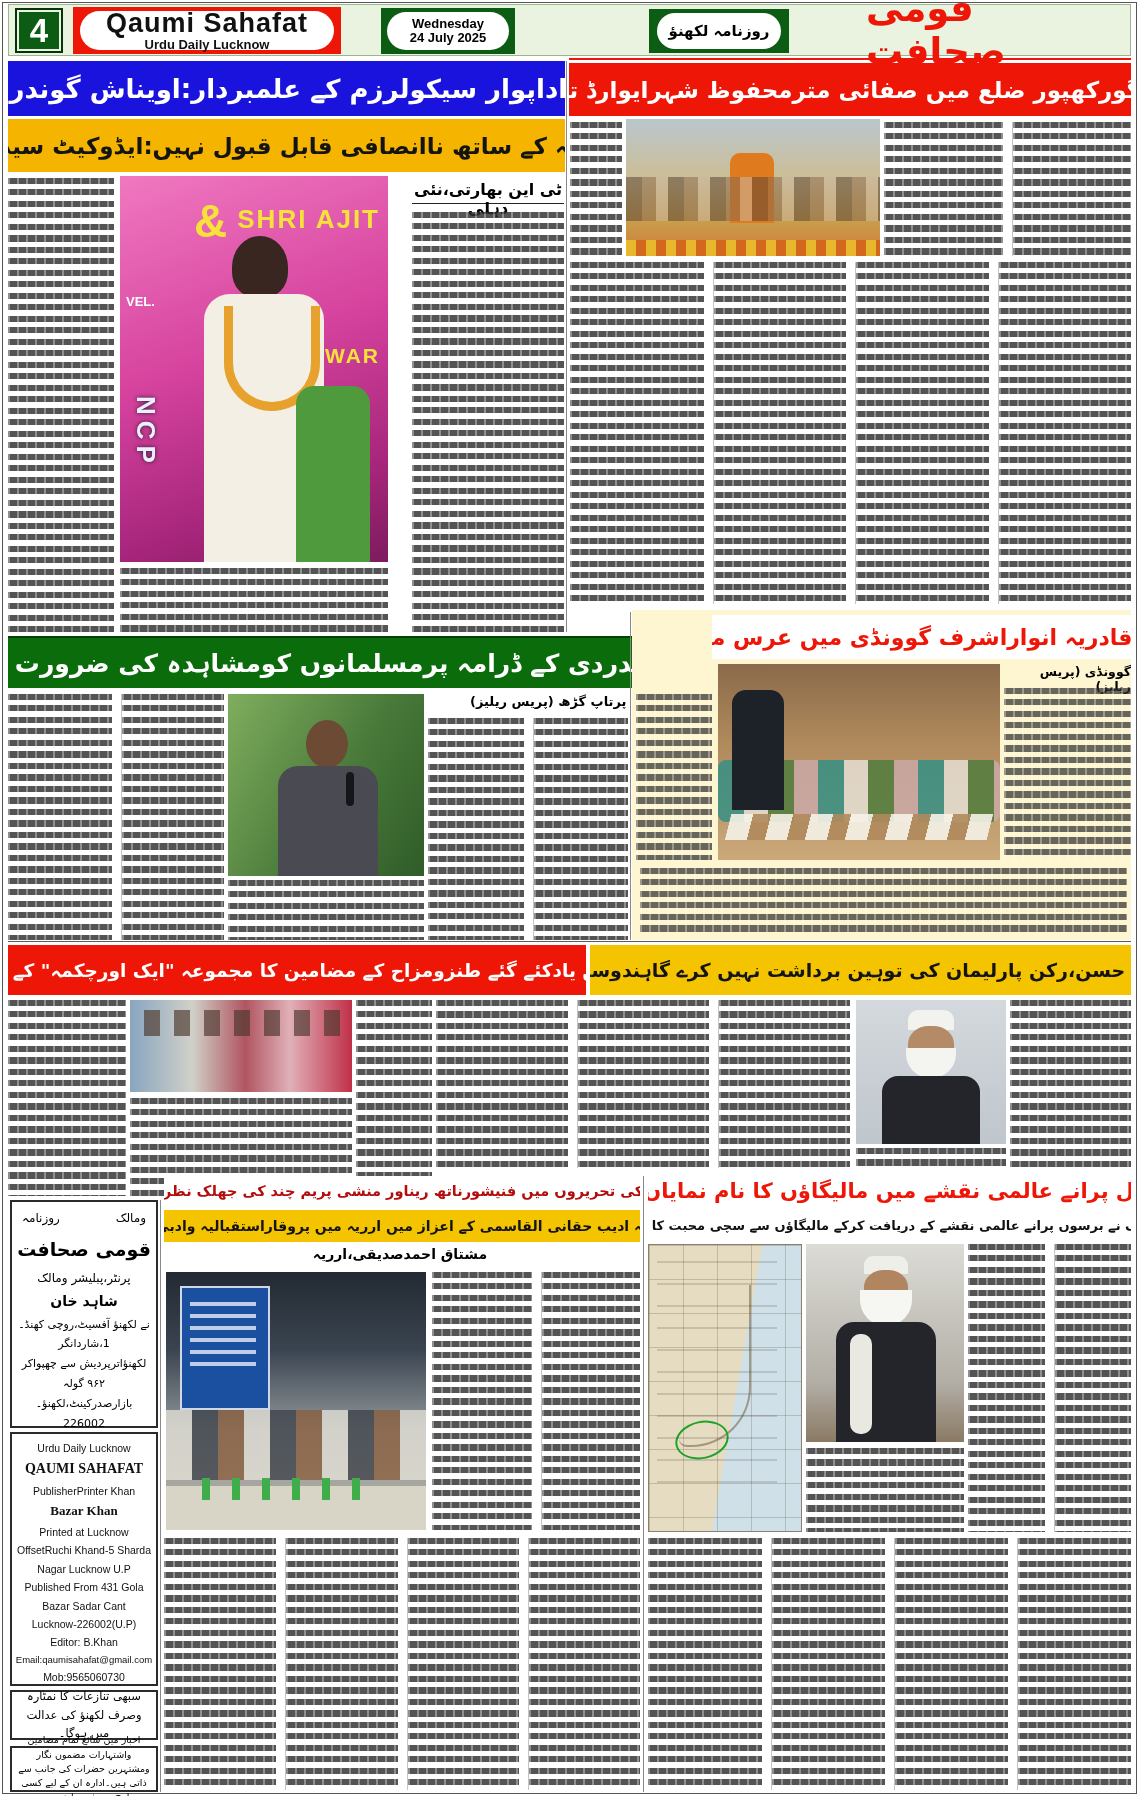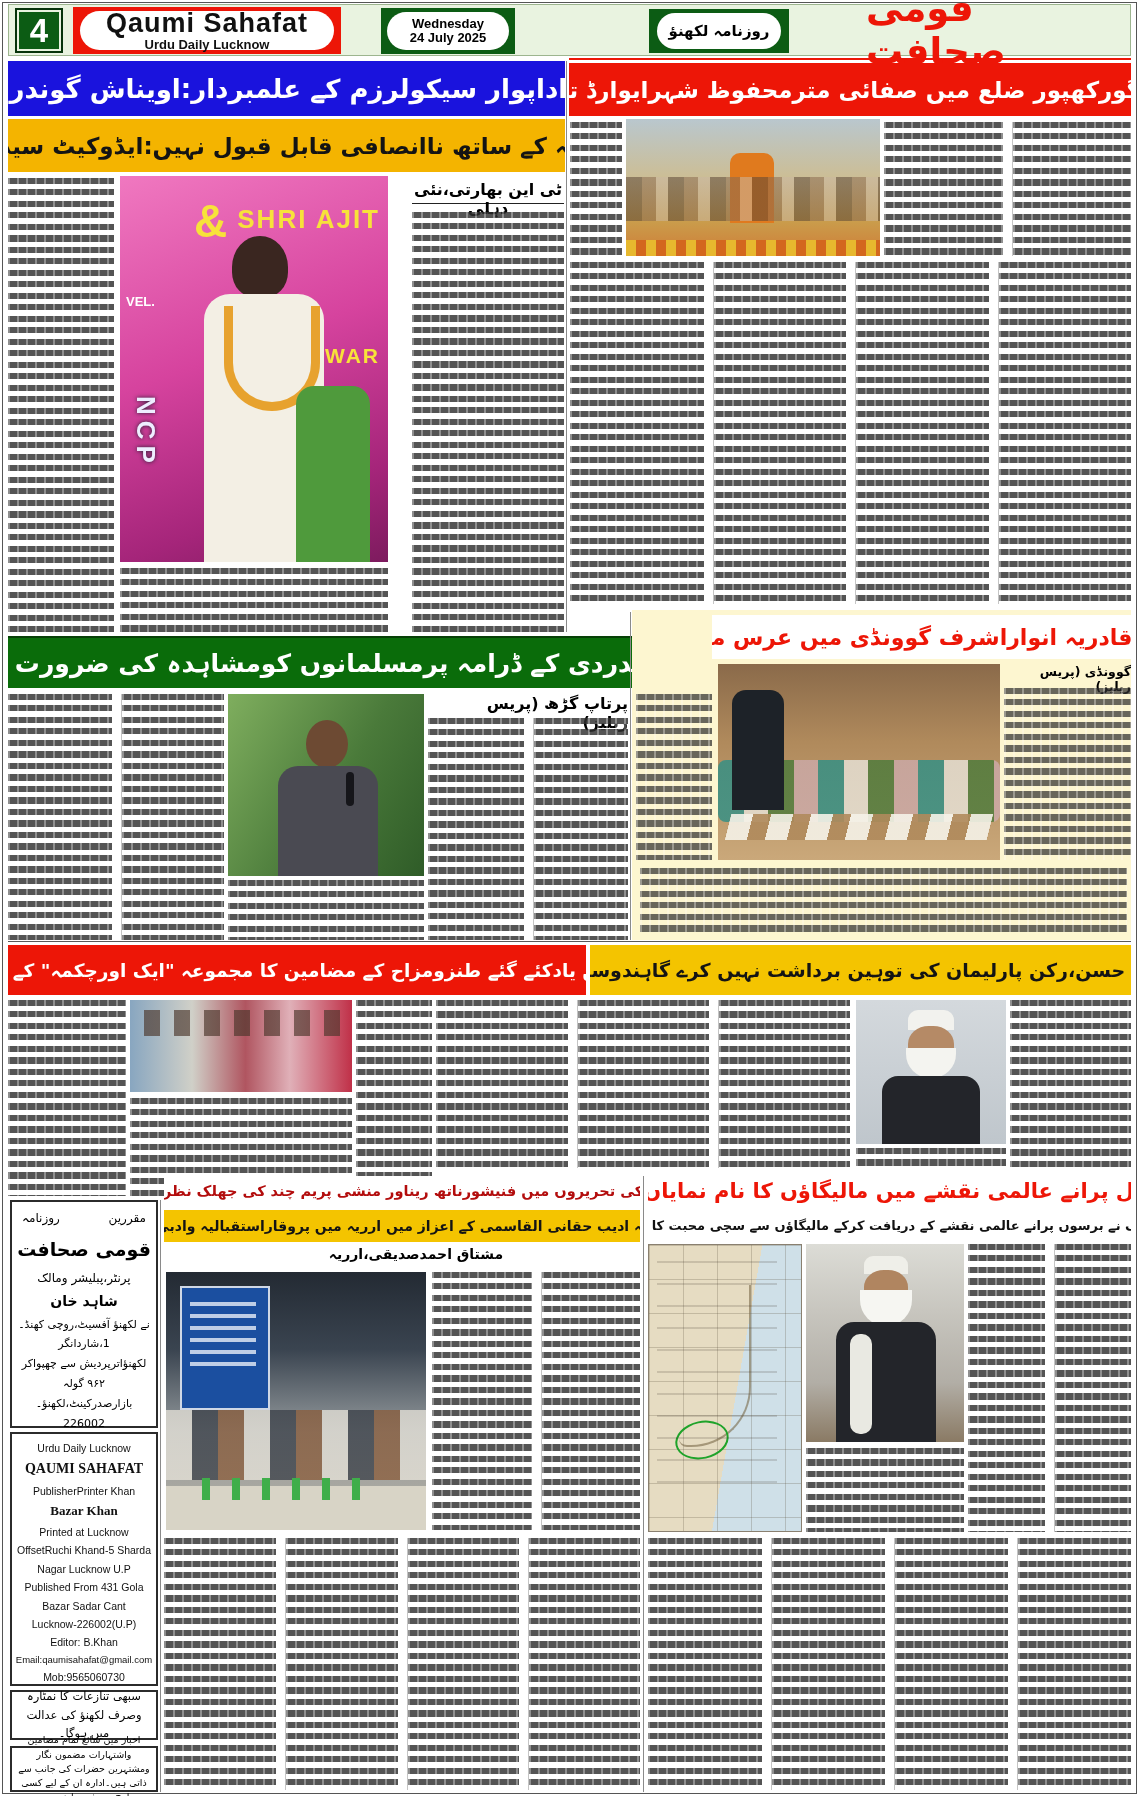--- a/index.html
+++ b/index.html
@@ -99,21 +99,21 @@
     <div class="tx"></div>
       <div class="tx"></div>
     <div class="tx"></div>
       <div class="tx"></div>
   </div>
   <div class="abs vline" style="left:566px;top:61px;height:571px;"></div>
 
   <div class="abs banner urdu" style="left:8px;top:636px;width:697px;height:52px;background:#0a6c0a;color:#fff;font-size:25px;border-top:2px solid #064006;">
     <span>اپوزیشن پارٹیوں کی ہمدردی کے ڈرامہ پرمسلمانوں کومشاہدہ کی ضرورت :ڈاکٹرایوب سرجن</span>
   </div>
-  <div class="abs urdu" style="left:470px;top:694px;width:158px;height:18px;font-size:16px;font-weight:bold;text-align:right;">
+  <div class="abs urdu" style="left:470px;top:694px;width:158px;height:18px;font-size:13px;font-weight:bold;text-align:left;">
     <span>پرتاپ گڑھ (پریس ریلیز)</span>
   </div>
   <div class="abs cols" style="left:8px;top:694px;width:216px;height:246px;grid-template-columns:1fr 1fr;">
     <div class="tx"></div>
       <div class="tx"></div>
   </div>
   <div class="abs photo" style="left:228px;top:694px;width:196px;height:182px;background:linear-gradient(120deg,#7fae5e 0%,#4a7a3a 55%,#2f5c28 100%);">
     <div style="position:absolute;left:78px;top:26px;width:42px;height:48px;background:#6d4a33;border-radius:50%;"></div>
     <div style="position:absolute;left:50px;top:72px;width:100px;height:110px;background:#4a4a52;border-radius:20px 20px 0 0;"></div>
     <div style="position:absolute;left:118px;top:78px;width:8px;height:34px;background:#16161a;border-radius:4px;"></div>
@@ -165,21 +165,21 @@
     <div style="position:absolute;left:52px;top:10px;width:46px;height:20px;background:#f2f2ee;border-radius:10px 10px 0 0;"></div>
     <div style="position:absolute;left:52px;top:26px;width:46px;height:40px;background:#b58a66;border-radius:45%;"></div>
     <div style="position:absolute;left:50px;top:48px;width:50px;height:30px;background:#f4f4f0;border-radius:0 0 24px 24px;"></div>
     <div style="position:absolute;left:26px;top:76px;width:98px;height:68px;background:#23252a;border-radius:16px 16px 0 0;"></div>
   </div>
   <div class="abs tx" style="left:1010px;top:1000px;width:121px;height:168px;"></div>
   <div class="abs tx" style="left:856px;top:1148px;width:150px;height:20px;"></div>
 
   <div class="abs imprintbox urdu" style="left:10px;top:1200px;width:148px;height:228px;padding:6px 4px;font-size:12px;line-height:1.8;">
     <div style="display:flex;justify-content:space-between;padding:0 6px;">
-      <span>مقررین</span>
+      <span>ومالک</span>
       <span>روزنامہ</span>
     </div>
     <div style="font-size:19px;font-weight:bold;margin:2px 0;">قومی صحافت</div>
     <div>پرنٹر،پبلیشر ومالک</div>
     <div style="font-weight:bold;font-size:14px;">شاہد خان</div>
     <div style="font-size:11px;">نے لکھنؤ آفسیٹ،روچی کھنڈ۔1،شاردانگر</div>
     <div style="font-size:11px;">لکھنؤاترپردیش سے چھپواکر ۹۶۲ گولہ</div>
     <div style="font-size:11px;">بازارصدرکینٹ،لکھنؤ۔226002</div>
     <div>(یوپی) سے شائع کیا</div>
     <div style="font-weight:bold;">ایڈیٹر:بی ناصر</div>
@@ -208,21 +208,21 @@
     <span>اخبار میں شائع تمام مضامین واشتہارات مضمون نگار ومشتہرین حضرات کی جانب سے ذاتی ہیں۔ادارہ ان کے لیے کسی طرح سے ذمہ دارنہیں ہے</span>
   </div>
 
   <div class="abs vline" style="left:160px;top:1200px;height:592px;"></div>
   <div class="abs banner urdu" style="left:164px;top:1176px;width:476px;height:30px;color:#b30d0d;font-size:14.5px;background:#fff;">
     <span>حقانی القاسمی کی تحریروں میں فنیشورناتھ ریناور منشی پریم چند کی جھلک نظر آتی ہیں:مقررین</span>
   </div>
   <div class="abs banner urdu" style="left:164px;top:1210px;width:476px;height:32px;background:#f4c400;color:#141414;font-size:14px;">
     <span>عالمی شہرت یافتہ ادیب حقانی القاسمی کے اعزاز میں ارریہ میں پروقاراستقبالیہ وادبی نشست کا انعقاد</span>
   </div>
-  <div class="abs urdu" style="left:276px;top:1246px;width:280px;height:20px;font-size:14px;font-weight:bold;text-align:center;">
+  <div class="abs urdu" style="left:260px;top:1246px;width:280px;height:20px;font-size:14px;font-weight:bold;text-align:center;">
     <span>مشتاق احمدصدیقی،ارریہ</span>
   </div>
   <div class="abs photo" style="left:166px;top:1272px;width:260px;height:258px;background:linear-gradient(180deg,#232a33 0%,#3a4450 30%,#93999c 62%,#b8b2a4 100%);">
     <div style="position:absolute;left:14px;top:14px;width:86px;height:120px;background:#1b4fa0;border:2px solid #cfd8e6;"></div>
     <div style="position:absolute;left:24px;top:30px;width:66px;height:64px;background:repeating-linear-gradient(180deg,#e8eef8 0 4px,transparent 4px 12px);opacity:.8;"></div>
     <div style="position:absolute;left:0;top:138px;width:100%;height:70px;background:repeating-linear-gradient(90deg,#e8e4da 0 26px,#3a3f47 26px 52px,#8a5c3a 52px 78px);opacity:.75;"></div>
     <div style="position:absolute;left:0;bottom:0;width:100%;height:44px;background:#d8d4c6;"></div>
     <div style="position:absolute;left:36px;bottom:30px;width:180px;height:22px;background:repeating-linear-gradient(90deg,#3fae4a 0 8px,transparent 8px 30px);"></div>
   </div>
   <div class="abs cols" style="left:432px;top:1272px;width:208px;height:258px;grid-template-columns:1fr 1fr;">

